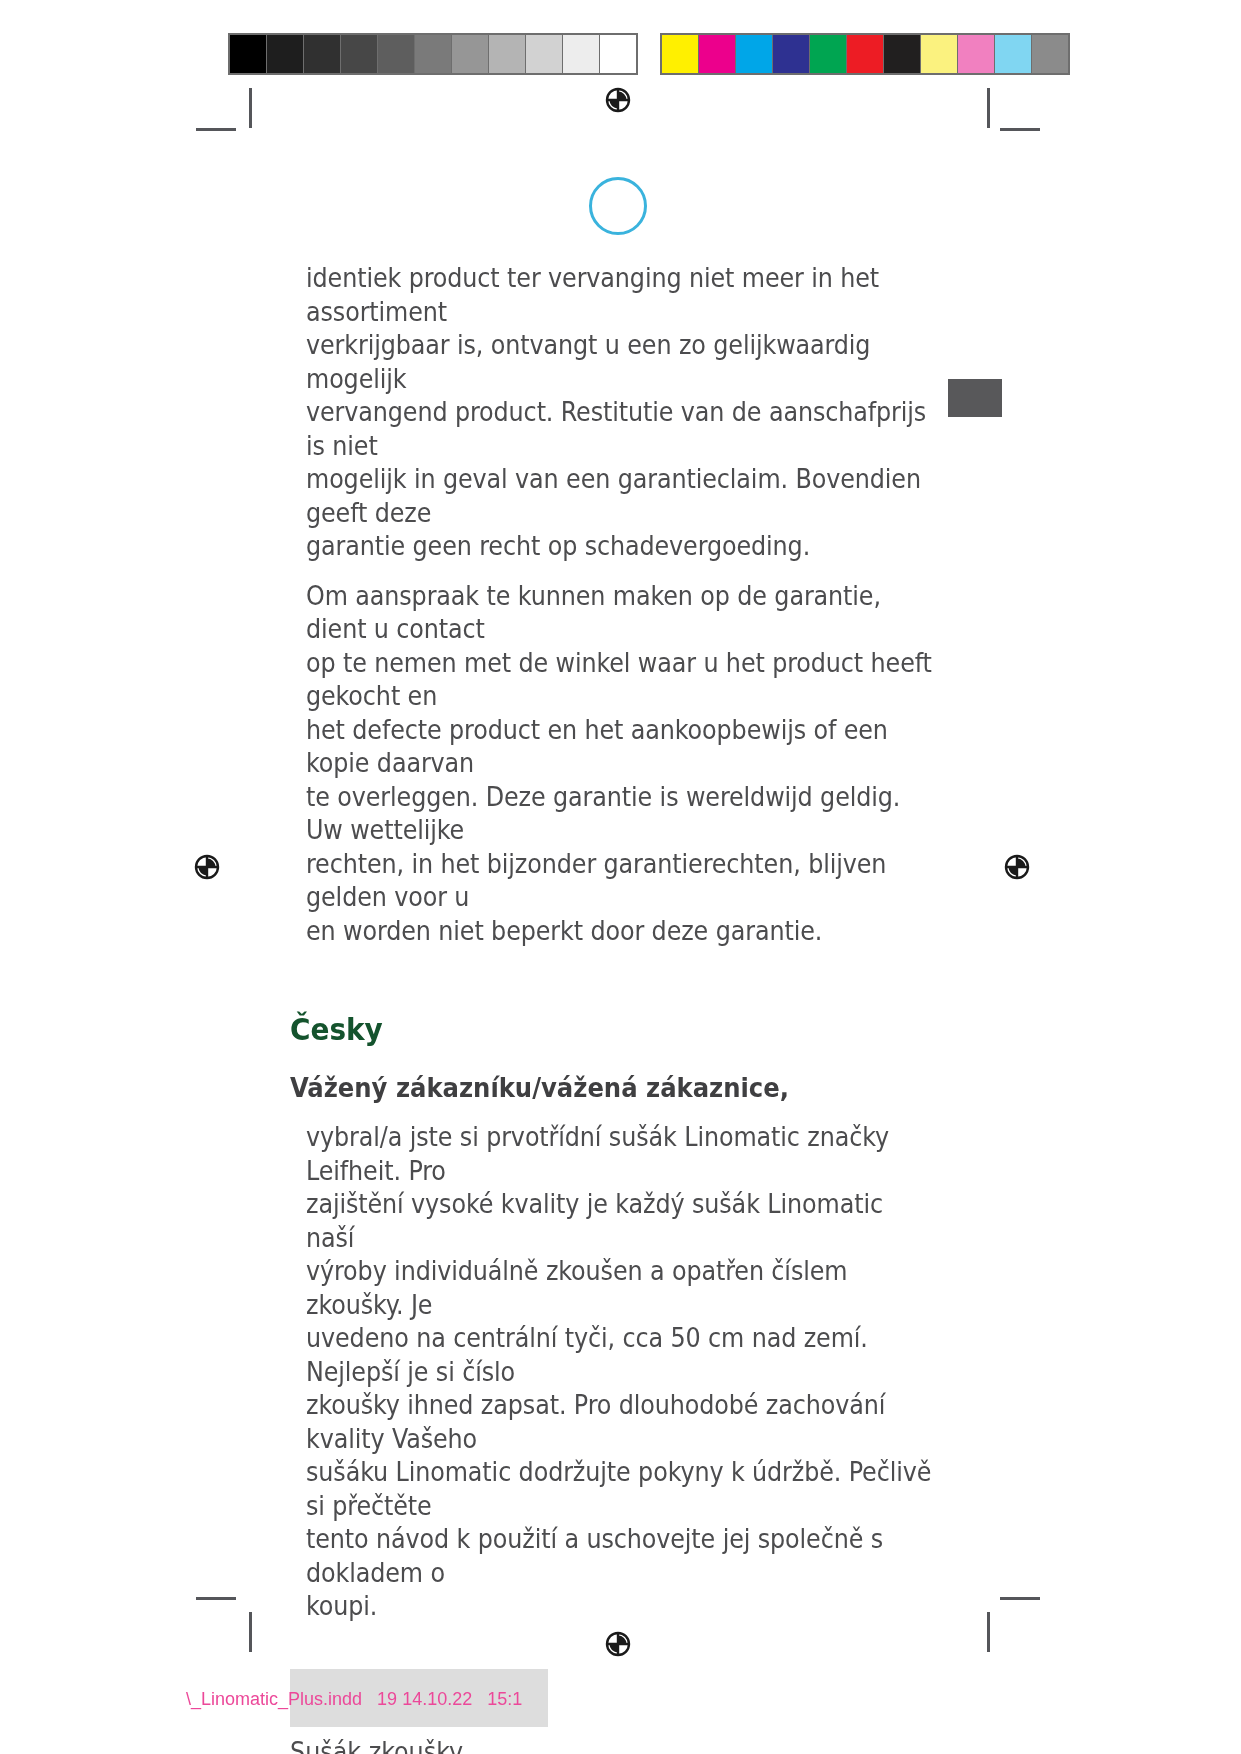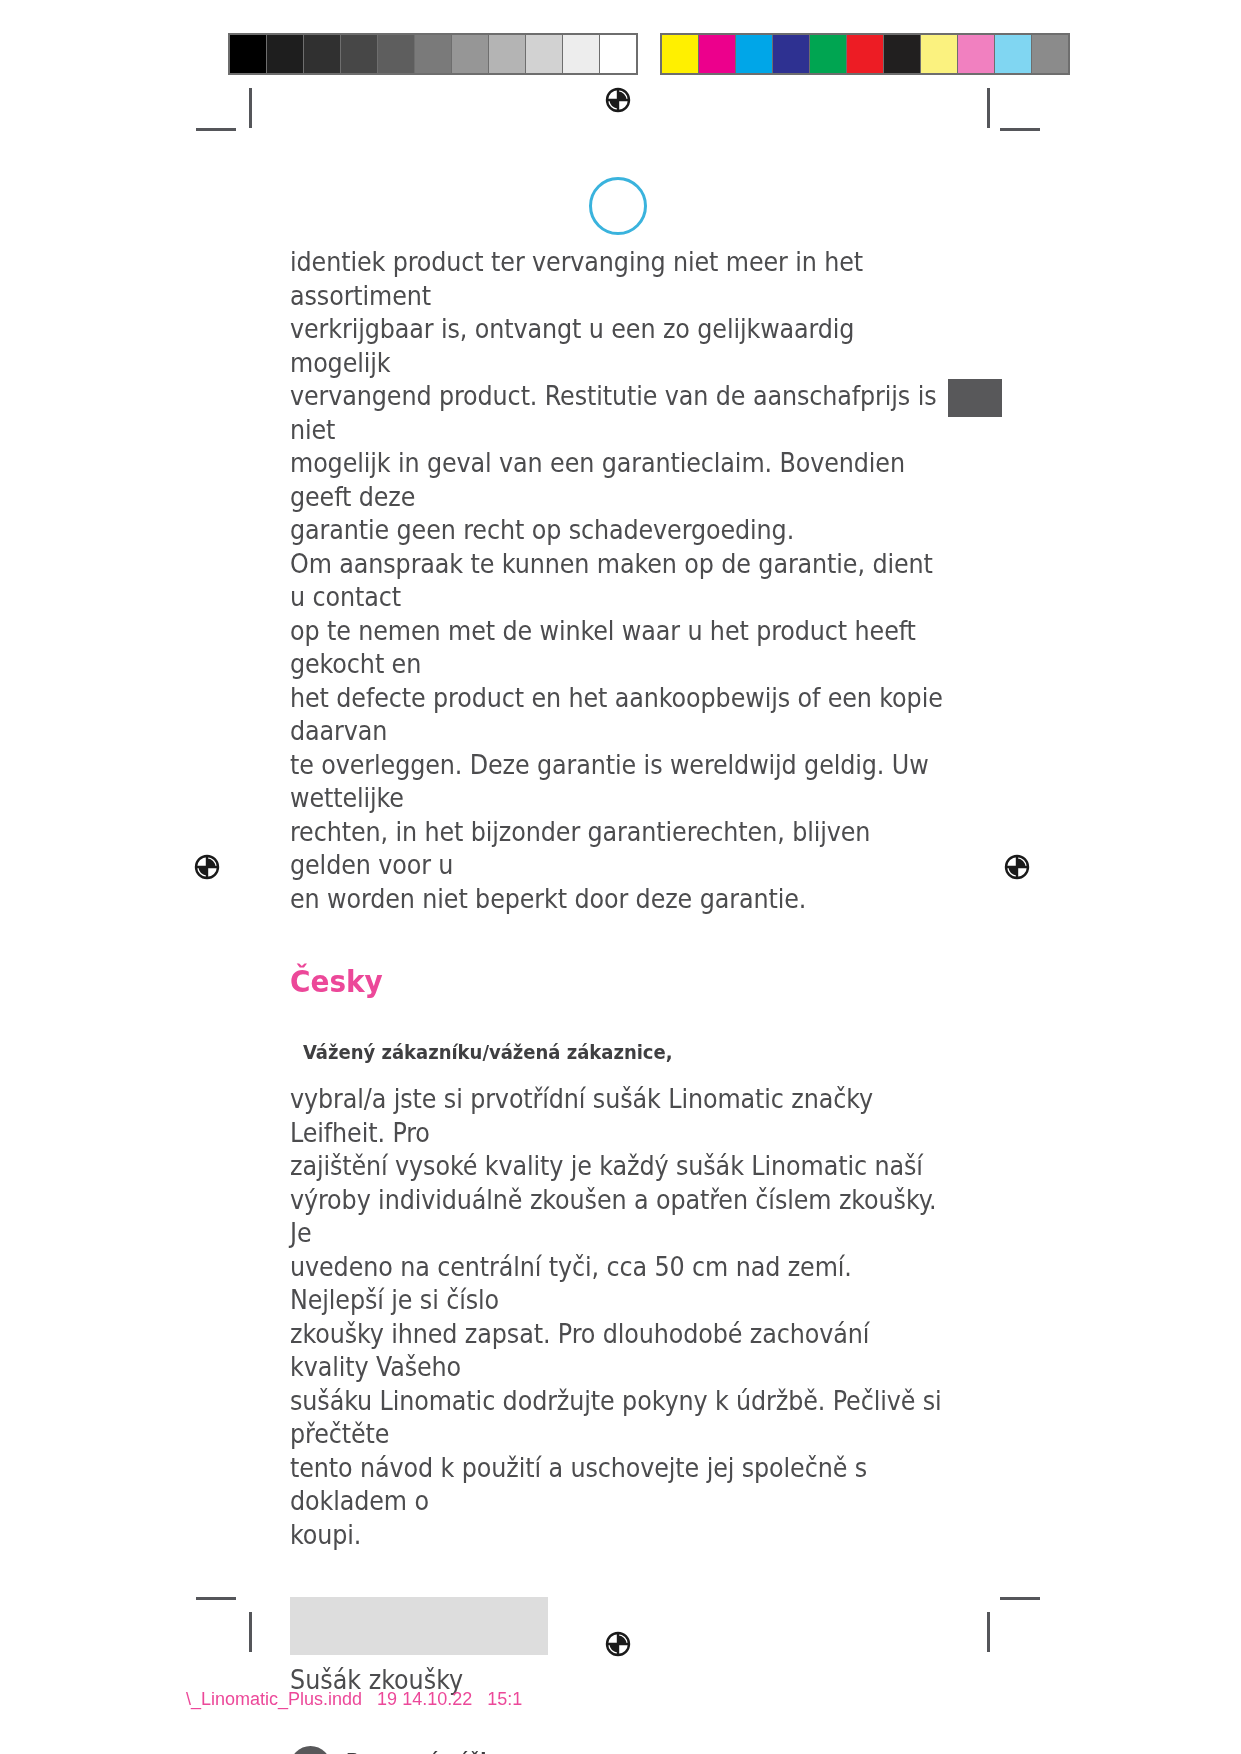--- a/index.html
+++ b/index.html
@@ -87,42 +87,42 @@
     width: 660px;
   }
 
   .body-text {
     font-size: 26.5px;
     line-height: 33.5px;
     color: #4c4c4e;
     font-family: "DejaVu Sans Condensed", "Liberation Sans Narrow", "Liberation Sans", sans-serif;
     font-stretch: condensed;
     letter-spacing: -0.1px;
-    margin: 0;
+    margin: 16px;
     white-space: pre-line;
   }
 
   .section-heading {
     font-size: 31px;
     line-height: 36px;
     font-weight: bold;
-    color: #ec4899;
+    color: #14532d;
     font-family: "DejaVu Sans Condensed", "Liberation Sans Narrow", "Liberation Sans", sans-serif;
     font-stretch: condensed;
     margin: 0;
   }
 
   .sub-heading {
-    font-size: 20px;
+    font-size: 27px;
     line-height: 33px;
     font-weight: bold;
     color: #3f3f41;
     font-family: "DejaVu Sans Condensed", "Liberation Sans Narrow", "Liberation Sans", sans-serif;
     font-stretch: condensed;
-    margin: 13px;
+    margin: 0;
   }
 
   #spacer-after-dutch { height: 48px; }
   #spacer-after-cesky { height: 24px; }
 
   
   #test-number-block {
     margin-top: 46px;
   }
   #test-number-box {

